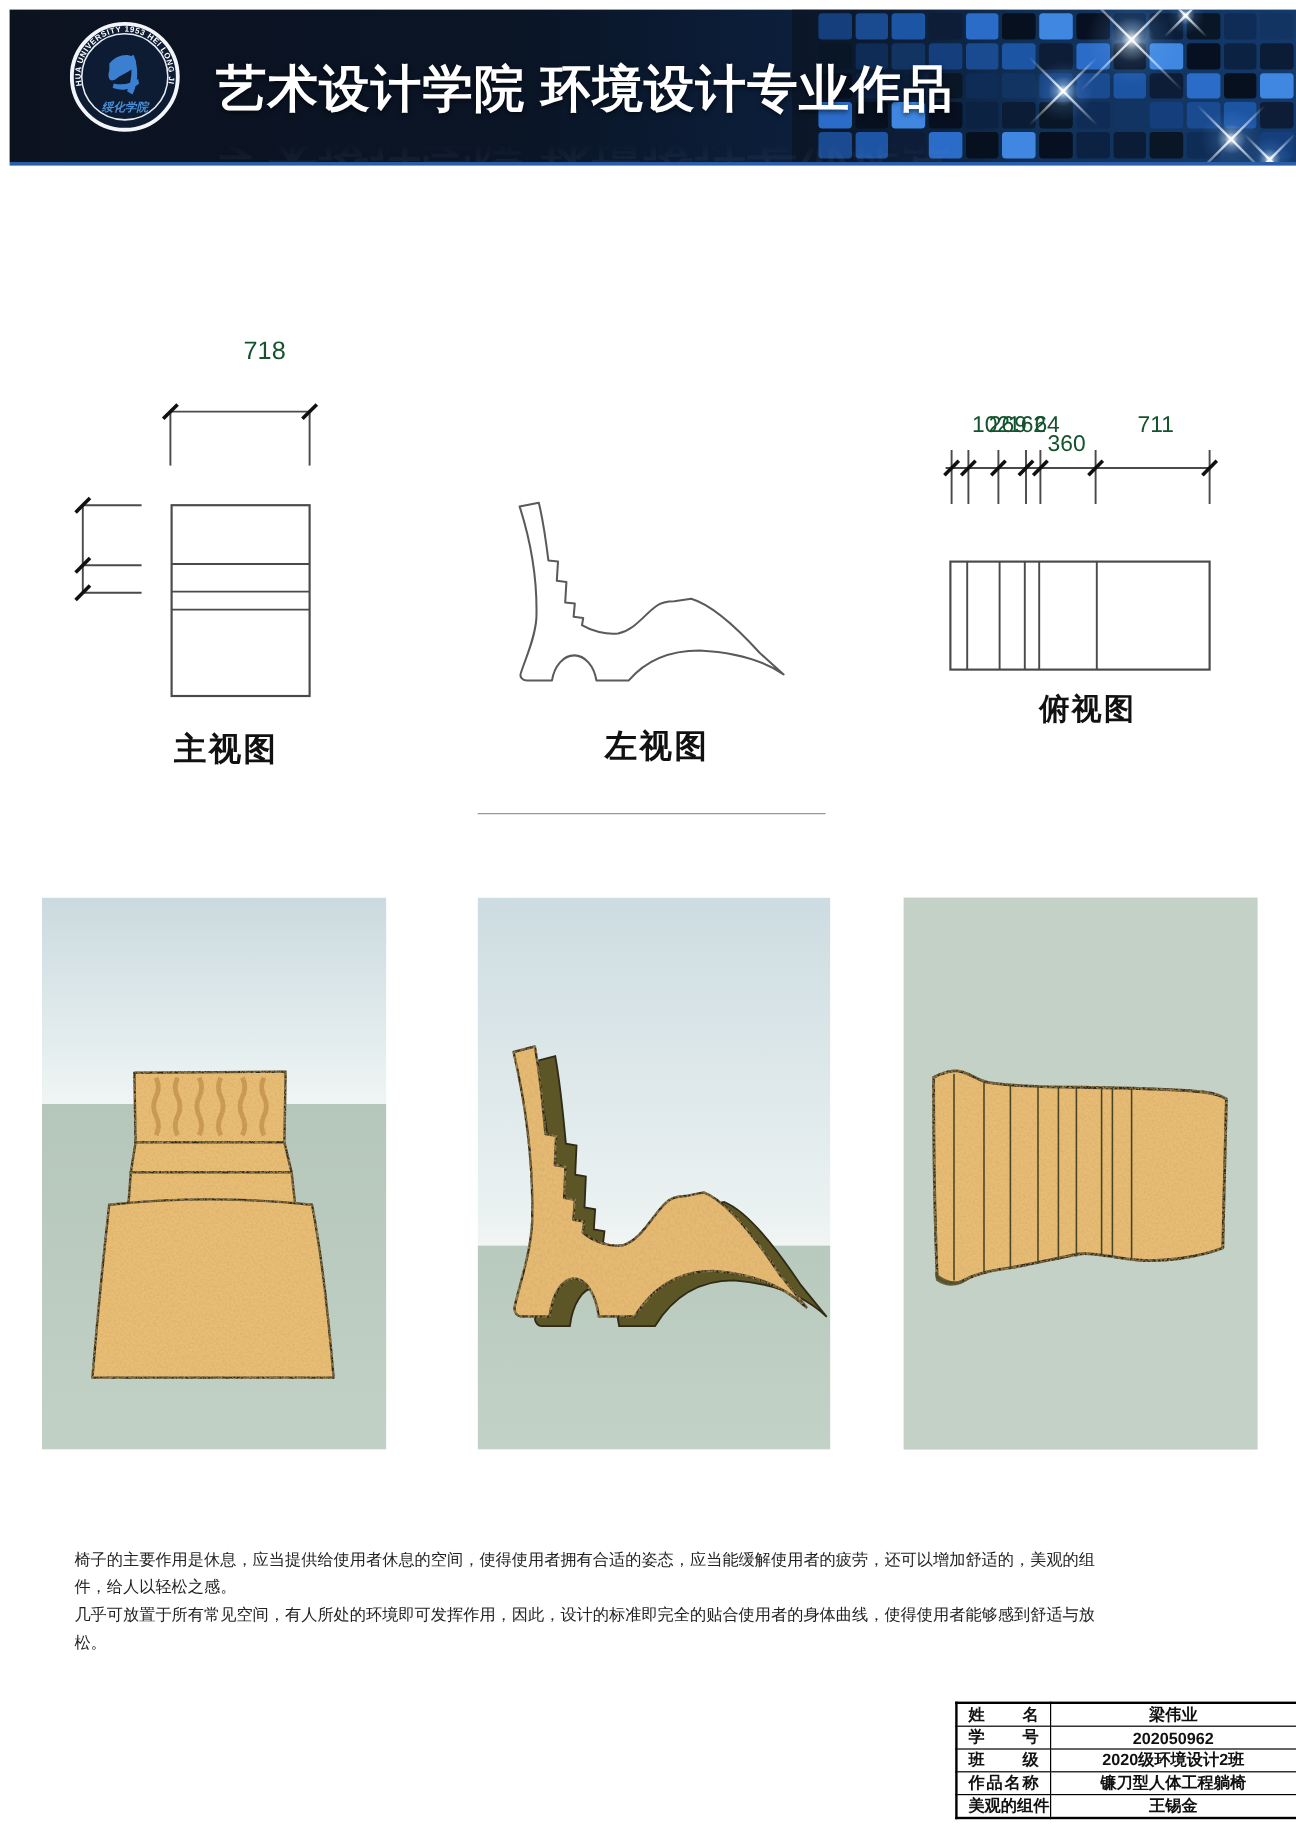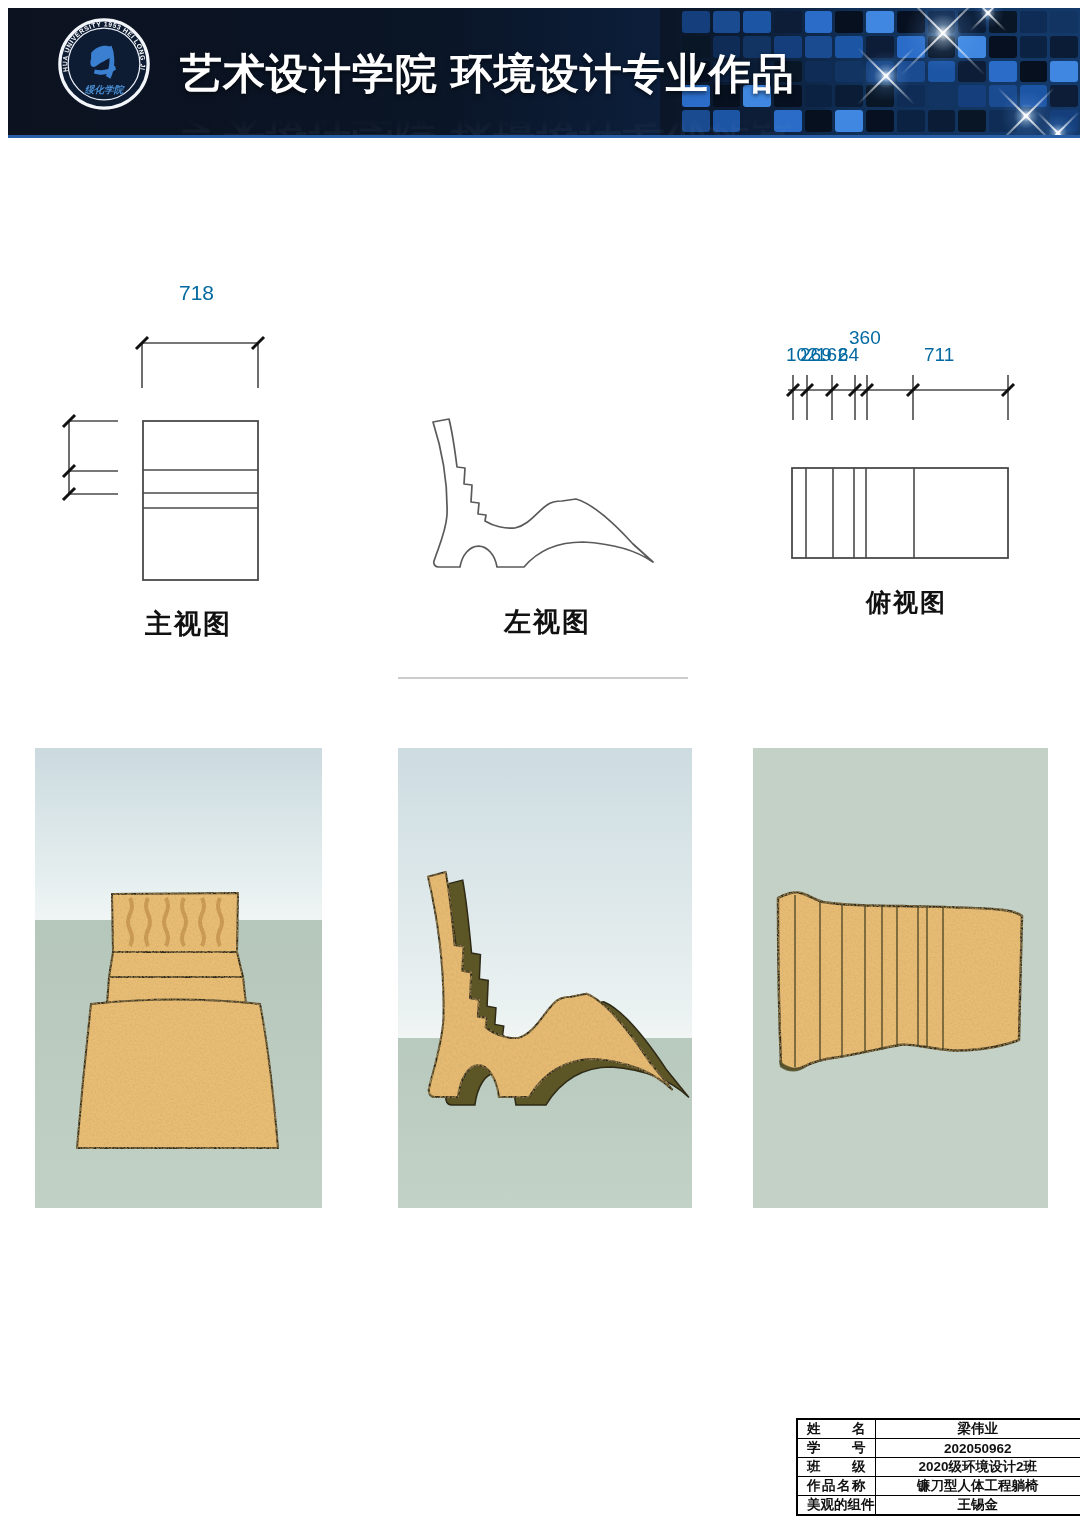--- a/index.html
+++ b/index.html
@@ -45,21 +45,21 @@
   #title-reflection {
     position:absolute; left:172px; top:92px; width:660px;
     color:#aabdd4; font-size:42px; font-weight:bold; letter-spacing:1px;
     white-space:nowrap; transform:scaleY(-0.85); opacity:.14;
     -webkit-mask-image:linear-gradient(to top, transparent 30%, #000 100%);
     mask-image:linear-gradient(to top, transparent 30%, #000 100%);
   }
 
   
   #drawings-svg { position:absolute; left:0; top:260px; width:1080px; height:440px; }
-  .dim-text { position:absolute; font-size:20px; color:#0369a1; font-family:"Liberation Sans","DejaVu Sans",sans-serif; }
+  .dim-text { position:absolute; font-size:20px; color:#14532d; font-family:"Liberation Sans","DejaVu Sans",sans-serif;margin-left:24px; }
   .view-label { position:absolute; font-size:27px; font-weight:bold; color:#111; letter-spacing:2px; }
 
   
   .panel { position:absolute; top:748px; height:460px; overflow:hidden; }
   .panel .sky { position:absolute; left:0; right:0; top:0; }
   .panel .ground { position:absolute; left:0; right:0; bottom:0; }
   .panel svg { position:absolute; left:0; top:0; }
   #panel-front { left:35px; width:287px; }
   #panel-front .sky { height:172px; background:linear-gradient(#cbdadf 0%, #e9f1f1 85%, #f0f5f4 100%); }
   #panel-front .ground { top:172px; background:linear-gradient(#b5c6bb 0%, #c2d1c6 100%); }
@@ -261,26 +261,26 @@
       <line x1="866" y1="468" x2="866" y2="558"></line>
       <line x1="914" y1="468" x2="914" y2="558"></line>
     </g>
   </svg>
 
   <span class="dim-text" style="left:179px;top:281px;font-size:21px;">718</span>
   <span class="dim-text" style="left:786px;top:344px;font-size:19px;">102</span>
   <span class="dim-text" style="left:800px;top:344px;font-size:19px;">269</span>
   <span class="dim-text" style="left:816px;top:344px;font-size:19px;">162</span>
   <span class="dim-text" style="left:838px;top:344px;font-size:19px;">64</span>
-  <span class="dim-text" style="left:849px;top:327px;font-size:19px;">360</span>
+  <span class="dim-text" style="left:849px;top:360px;font-size:19px;">360</span>
   <span class="dim-text" style="left:924px;top:344px;font-size:19px;">711</span>
 
   <span class="view-label" style="left:145px;top:606px;">主视图</span>
   <span class="view-label" style="left:504px;top:604px;">左视图</span>
-  <span class="view-label" style="left:866px;top:586px;font-size:25px;">俯视图</span>
+  <span class="view-label" style="left:866px;top:574px;font-size:25px;">俯视图</span>
 
   <svg width="0" height="0" style="position:absolute">
     <defs>
       <filter id="sand" x="-5%" y="-5%" width="110%" height="110%">
         <feTurbulence type="fractalNoise" baseFrequency="0.55" numOctaves="2" seed="7" result="noise"></feTurbulence>
         <feColorMatrix in="noise" type="matrix" values="0 0 0 0 0.62  0 0 0 0 0.42  0 0 0 0 0.15  1.3 0 0 0 -0.45" result="tint"></feColorMatrix>
         <feComposite in="tint" in2="SourceGraphic" operator="in" result="spots"></feComposite>
         <feMerge>
             <feMergeNode in="SourceGraphic"></feMergeNode>
             <feMergeNode in="spots"></feMergeNode>
@@ -352,20 +352,24 @@
         <line x1="129" y1="158" x2="129" y2="302"></line>
         <line x1="144" y1="158" x2="144" y2="299"></line>
         <line x1="165" y1="158" x2="165" y2="298"></line>
         <line x1="174" y1="158" x2="174" y2="299"></line>
         <line x1="190" y1="159" x2="190" y2="301"></line>
       </g>
       <path d="M 26,312 Q 40,325 56,317 Q 41,329 27,319 Z" fill="#55502a" opacity="0.85"></path>
     </svg>
   </div>
 
+  <div id="desc-body">
+    <div>椅子的主要作用是休息，应当提供给使用者休息的空间，使得使用者拥有合适的姿态，应当能缓解使用者的疲劳，还可以增加舒适的，美观的组件，给人以轻松之感。</div>
+    <div>几乎可放置于所有常见空间，有人所处的环境即可发挥作用，因此，设计的标准即完全的贴合使用者的身体曲线，使得使用者能够感到舒适与放松。</div>
+  </div>
 
   <table id="info-table">
     <tbody>
       <tr>
         <td class="lbl">姓名</td>
         <td class="val">梁伟业</td>
       </tr>
       <tr>
         <td class="lbl">学号</td>
         <td class="val">202050962</td>

